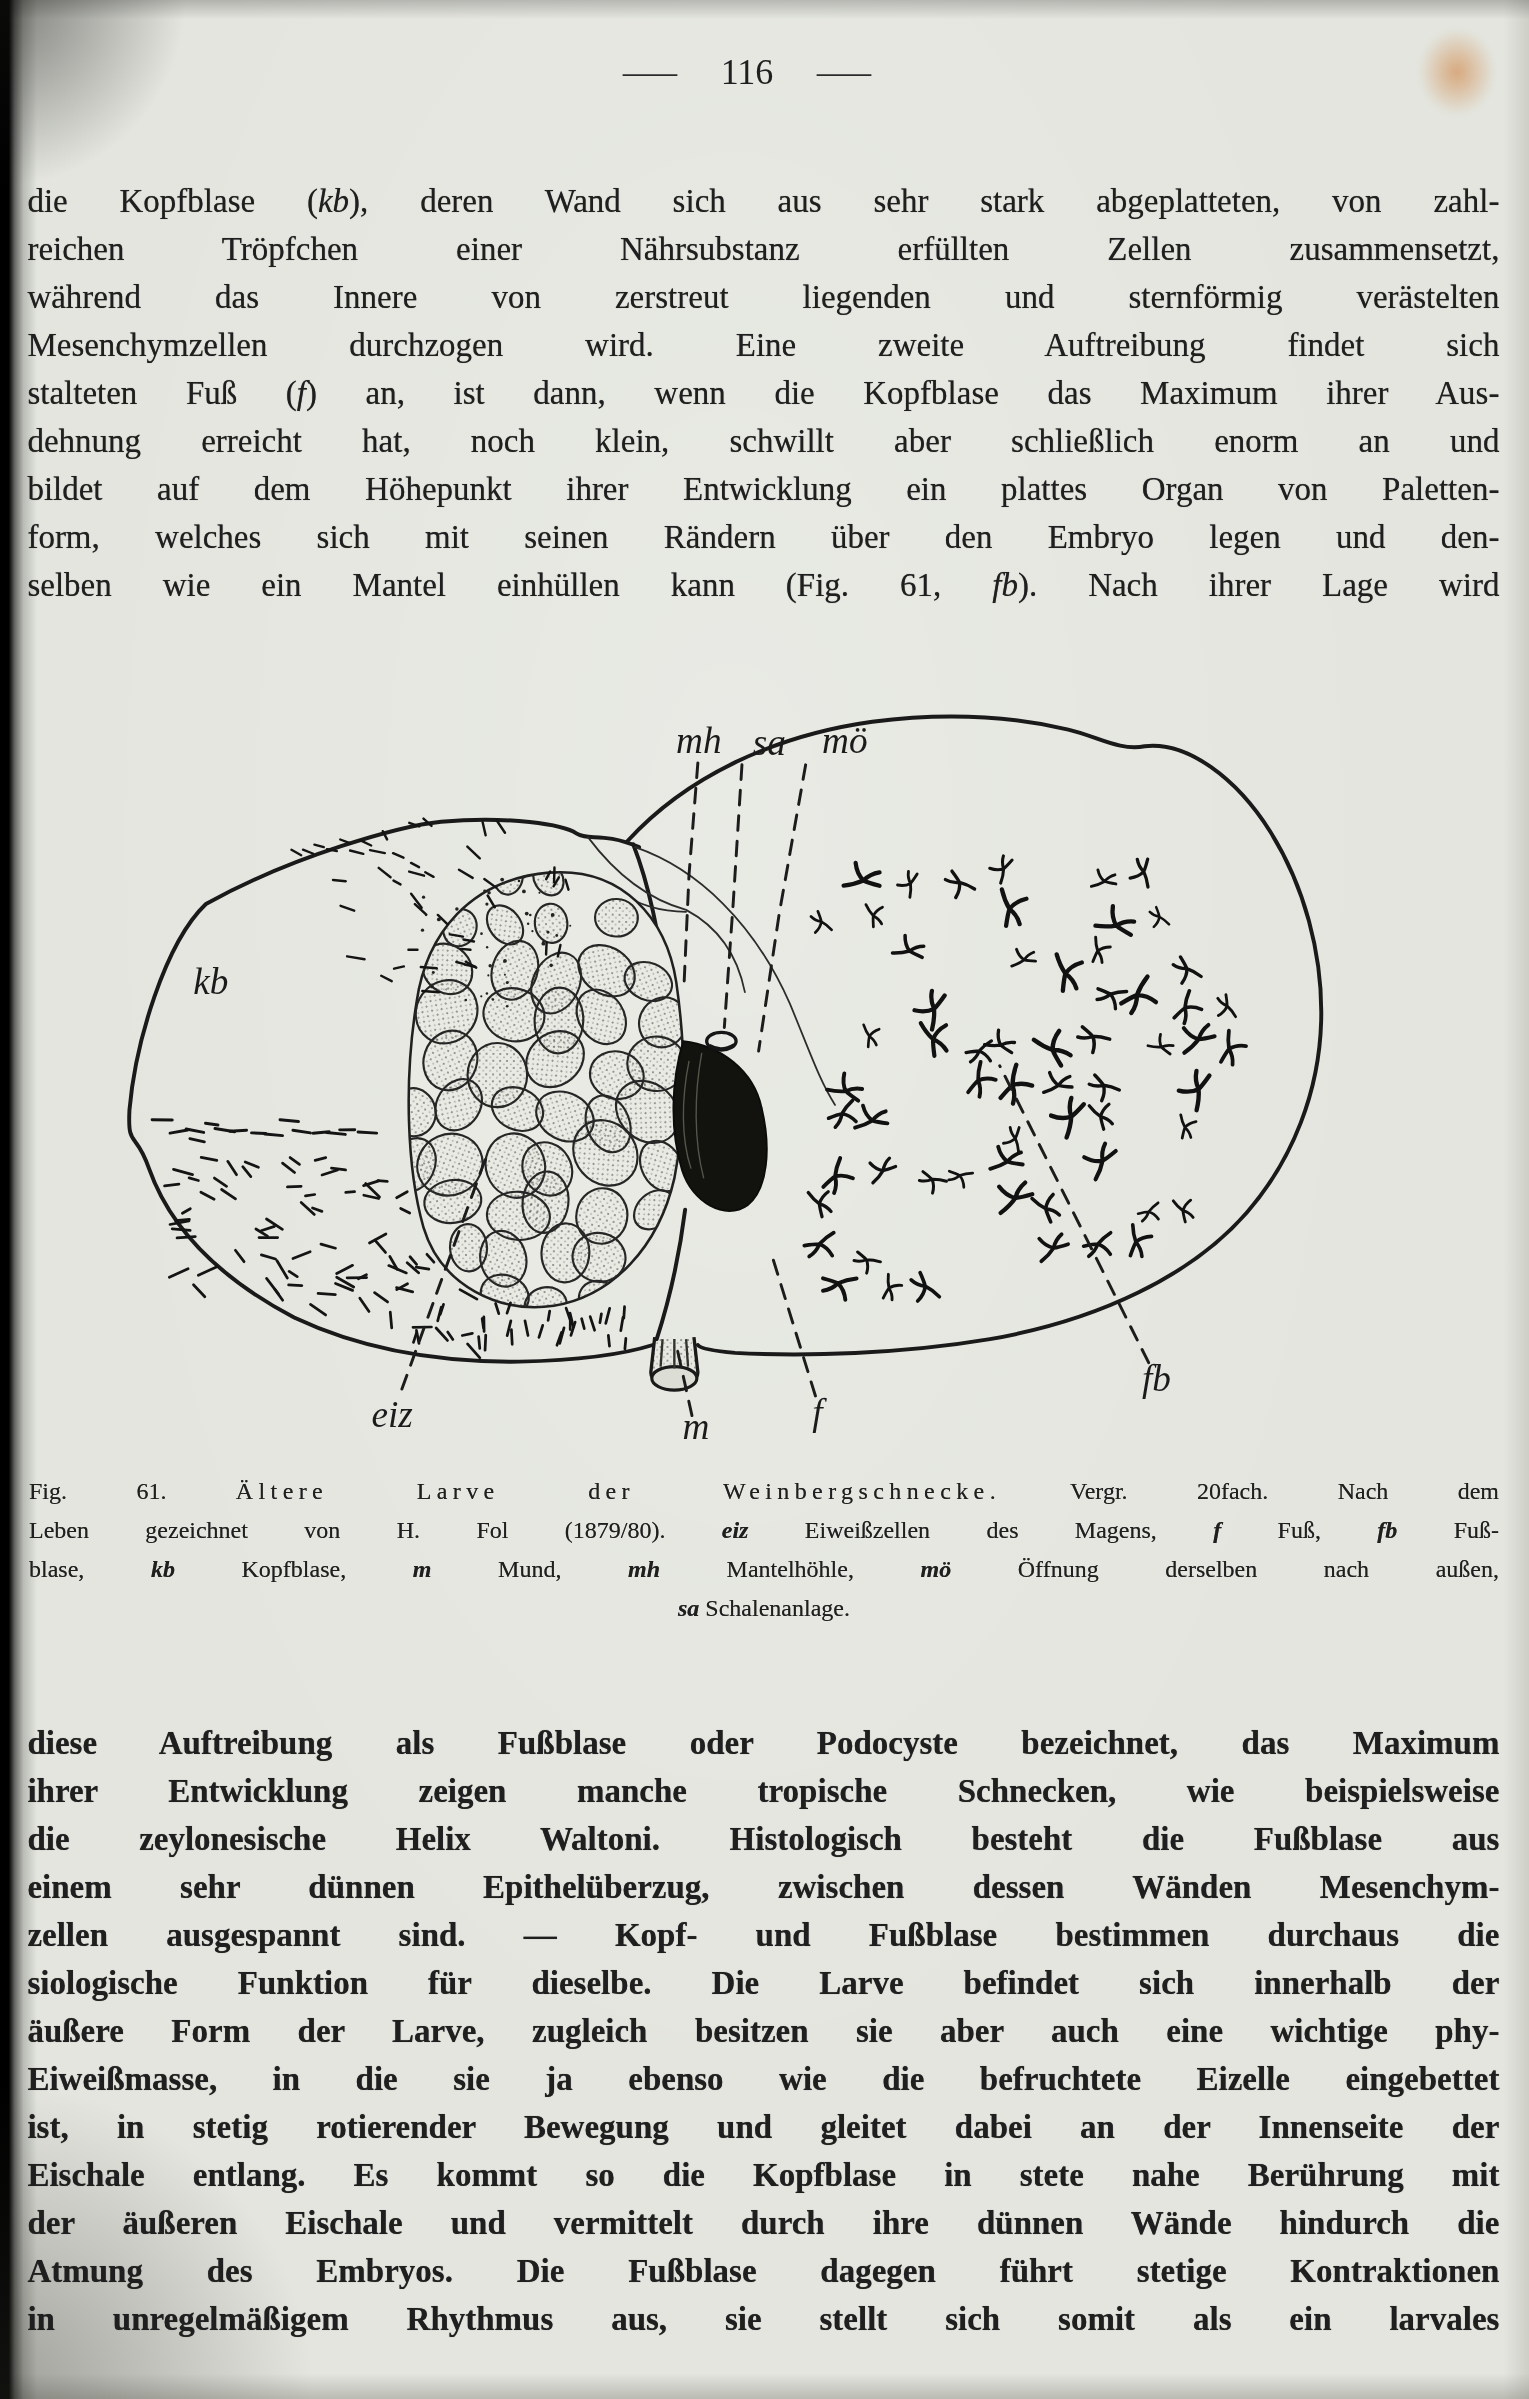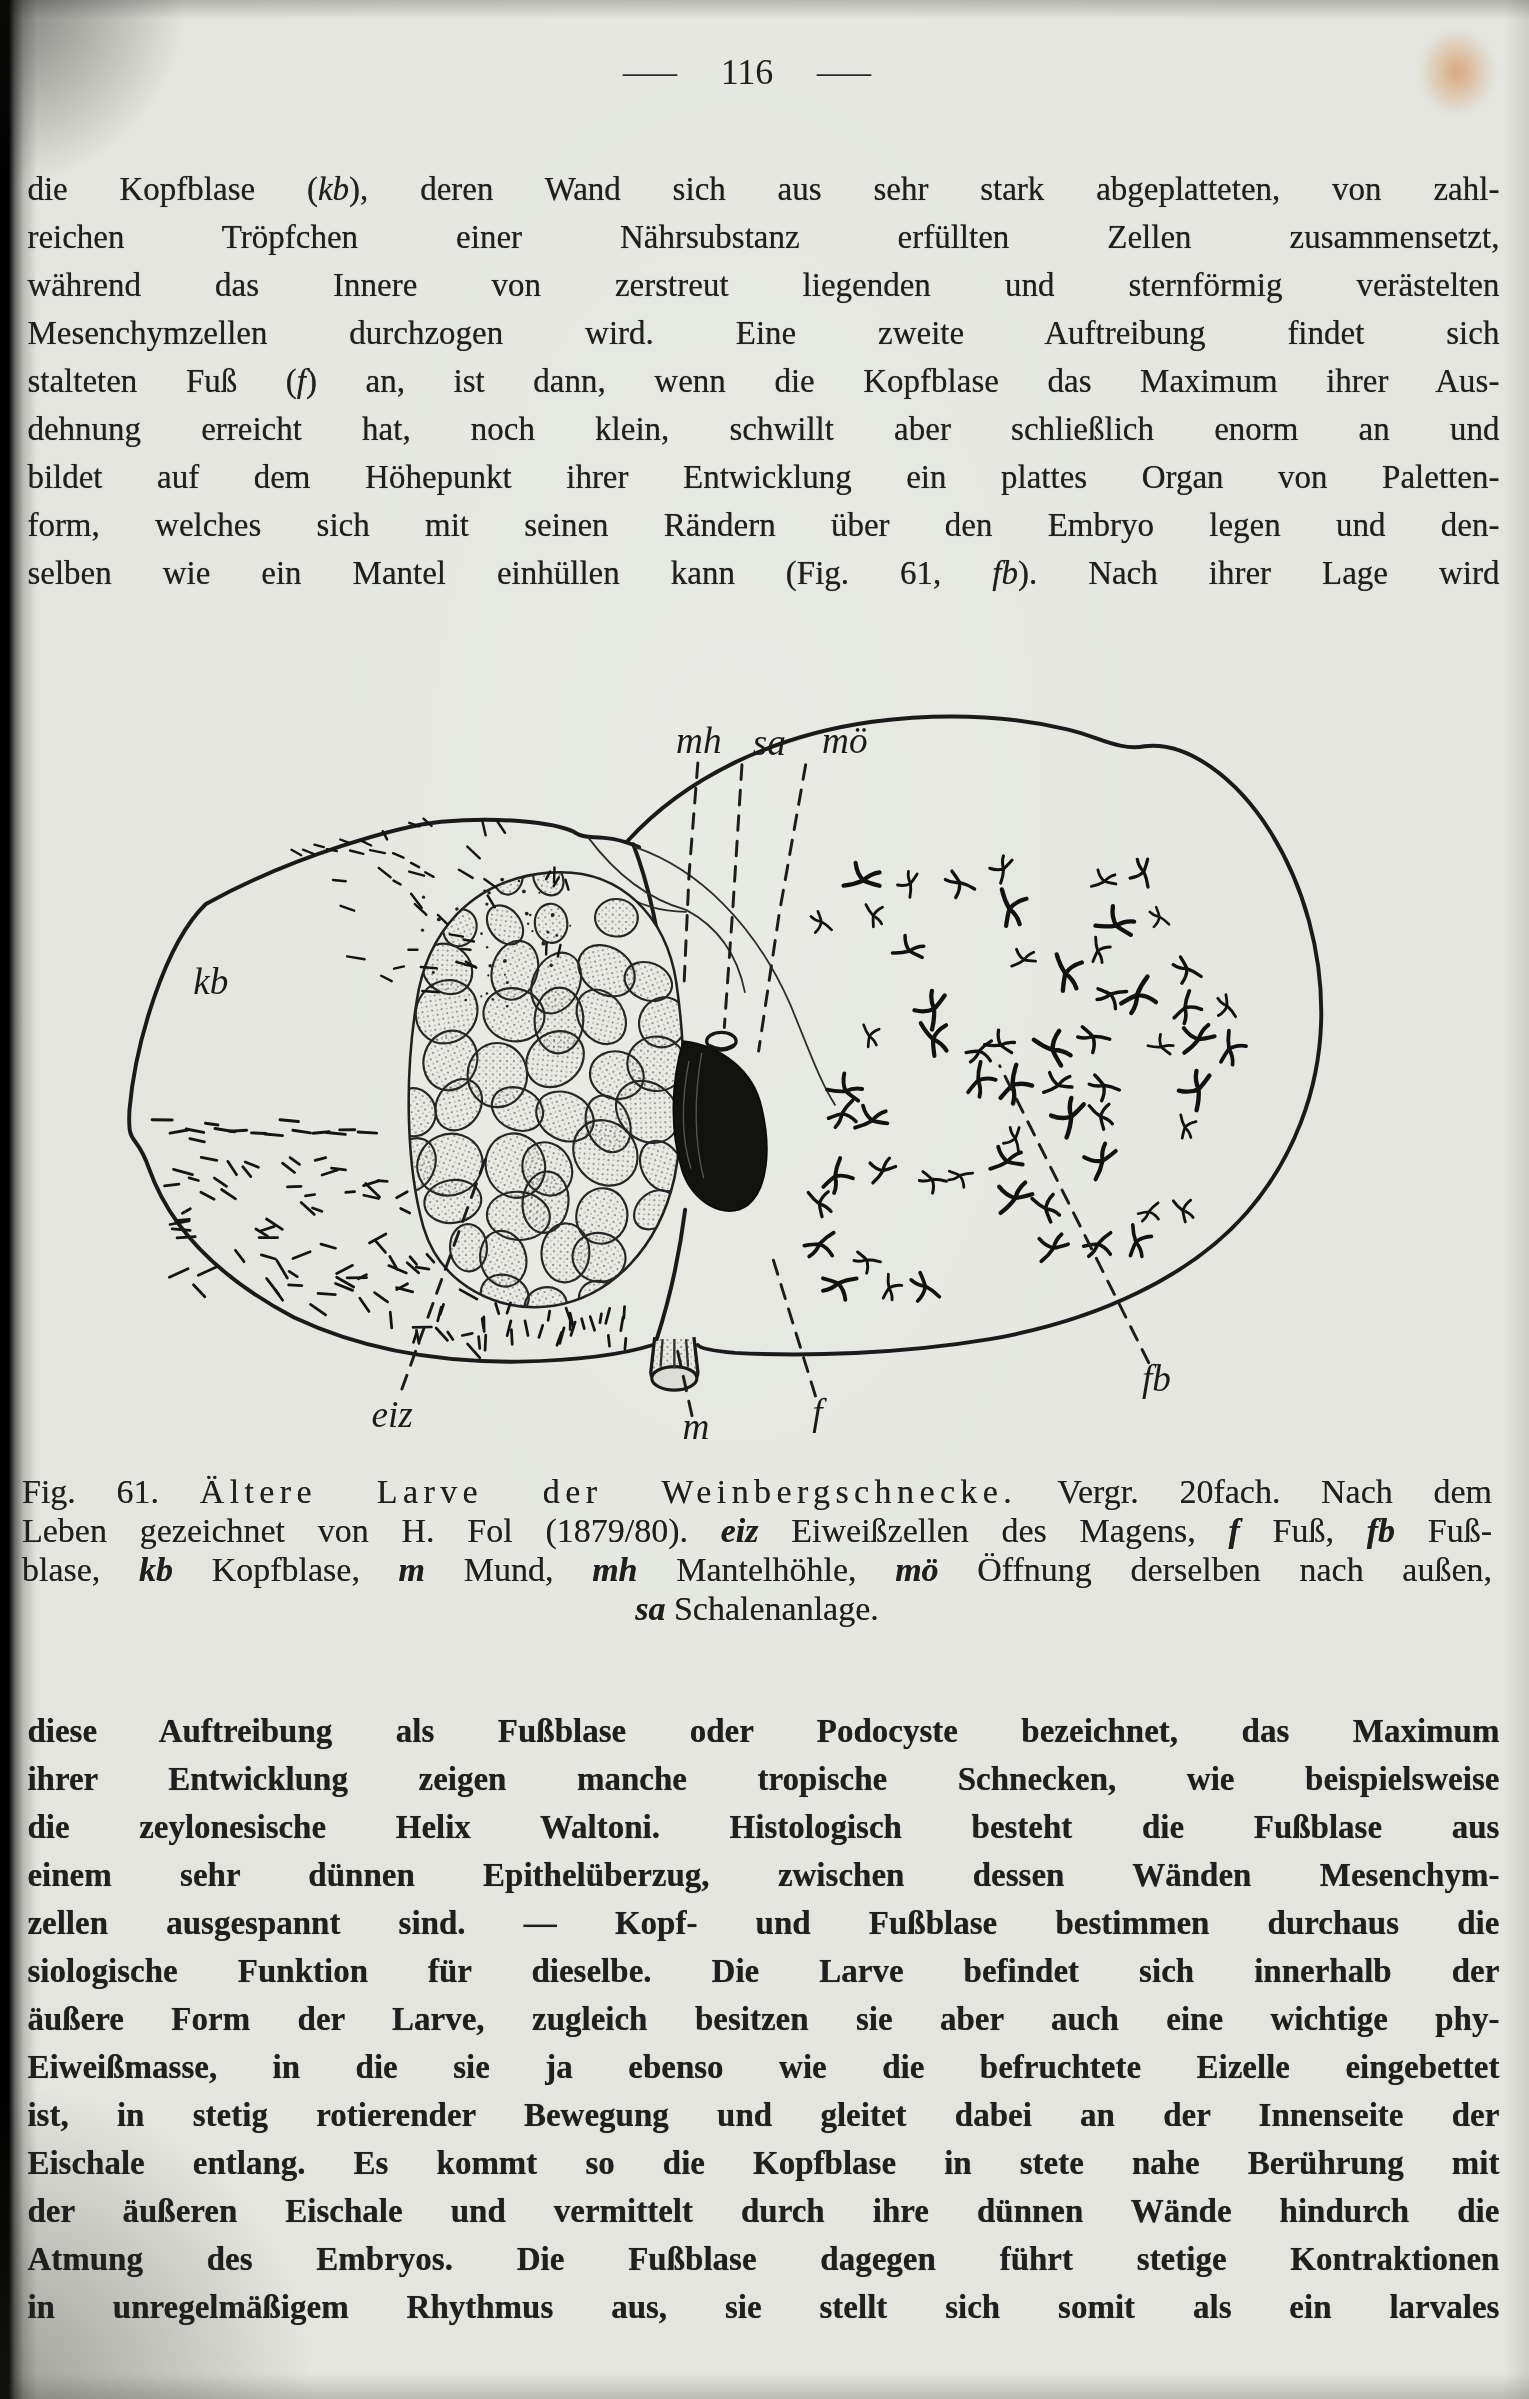--- a/index.html
+++ b/index.html
@@ -27,29 +27,30 @@
   .pagehead{
     position:absolute;top:51px;left:0;width:1494px;
     display:flex;justify-content:center;align-items:center;gap:53px;
     font-size:36px;
   }
   .pagehead .dash{letter-spacing:0;transform:scaleX(1.5);color:#2b2b2b;}
   .para{
     position:absolute;left:27.4px;width:1472px;
     font-size:33px;line-height:48px;
     text-shadow:0 0 0.7px rgba(10,10,10,.65);
+    margin-top:12px;
   }
   #para1{top:165px;}
   #para2{top:1707px;font-weight:bold;}
   .tline{text-align:justify;text-align-last:justify;white-space:normal;}
   .it{font-style:italic;}
   .sp{letter-spacing:5.4px;word-spacing:13.7px;}
   .caption{
-    position:absolute;left:22px;top:1472px;width:1470px;
-    font-size:34px;line-height:39px;
+    position:absolute;left:29px;top:1472px;width:1470px;
+    font-size:24px;line-height:39px;
     text-shadow:0 0 0.6px rgba(10,10,10,.6);
   }
   .caption .it{font-style:italic;font-weight:600;}
   .center-last{text-align:right;text-align-last:center;}
   #figure-wrap{position:absolute;left:0;top:659px;width:1529px;height:784px;}
   svg text{font-family:"Liberation Serif","DejaVu Serif",serif;}
   .figlabel{font-style:italic;font-size:38px;fill:#1b1b1b;}
   .lead{fill:none;stroke:#1c1c1c;stroke-width:3;stroke-dasharray:15 11;stroke-linecap:round;}
   .outline{fill:none;stroke:#1a1a1a;stroke-width:4;stroke-linecap:round;}
   .thin{fill:none;stroke:#2c2c2c;stroke-width:1.8;stroke-linecap:round;}

